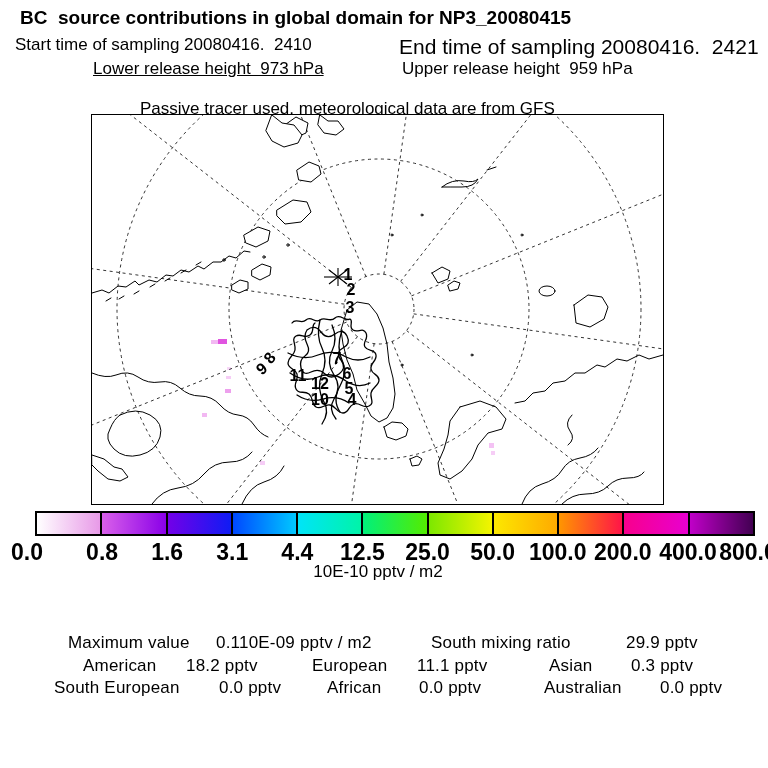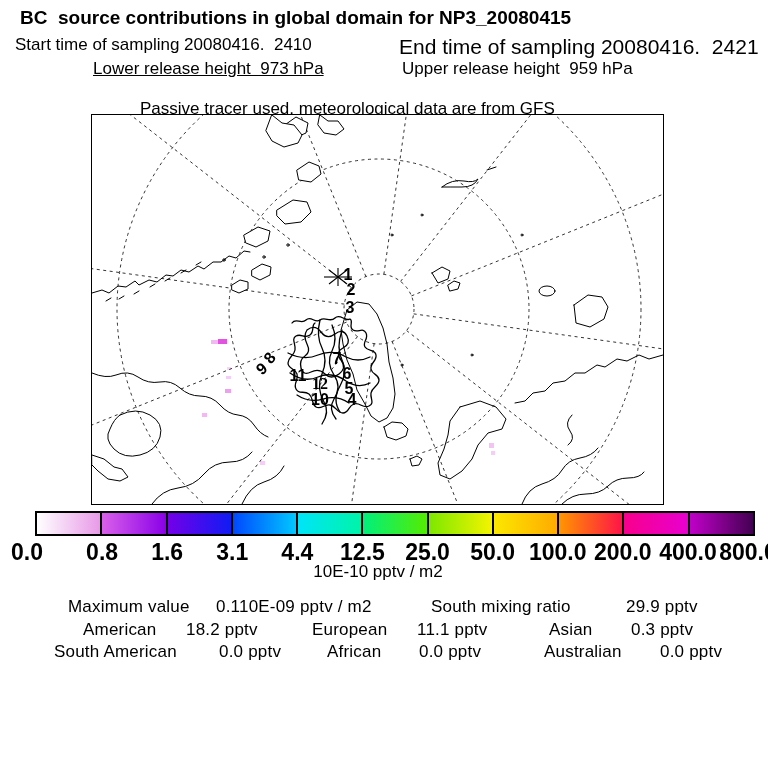--- a/index.html
+++ b/index.html
@@ -36,21 +36,21 @@
     display:flex;gap:2px;
   }
   .cb-seg{flex:1 1 0;height:100%;}
   #cb-ticks{position:absolute;left:0;top:539px;width:768px;height:20px;}
   .cb-tick{
     position:absolute;top:0;font-size:23px;font-weight:bold;
     transform:translateX(-50%);white-space:nowrap;
   }
   .units{left:0;top:562px;width:756px;text-align:center;font-size:17px;}
 
-  .stat{font-size:17px;letter-spacing:0.2px;}
+  .stat{font-size:17px;letter-spacing:0.2px;margin-top:36px;}
   .s-r1{top:597px;}
   .s-r2{top:620px;text-align:right;}
   .s-r3{top:642px;}
 </style>
 </head>
 <body>
 
 <div class="abs title">BC  source contributions in global domain for NP3_20080415</div>
 <div class="abs l2a">Start time of sampling 20080416.  2410</div>
 <div class="abs l2b">End time of sampling 20080416.  2421</div>
@@ -170,21 +170,21 @@
       <span class="traj-num" style="left: 259px; top: 175px;">2</span>
       <span class="traj-num" style="left: 258px; top: 193px;">3</span>
       <span class="traj-num" style="left: 260px; top: 285px;">4</span>
       <span class="traj-num" style="left: 257px; top: 274px;">5</span>
       <span class="traj-num" style="left: 255px; top: 259px;">6</span>
       <span class="traj-num" style="left: 245px; top: 244px;">7</span>
       <span class="traj-num" style="left: 178px; top: 243px; transform: translate(-50%, -50%) rotate(-50deg);">8</span>
       <span class="traj-num" style="left: 170px; top: 254px; transform: translate(-50%, -50%) rotate(-40deg);">9</span>
       <span class="traj-num" style="left: 228px; top: 285px;">10</span>
       <span class="traj-num" style="left: 206px; top: 261px;">11</span>
-      <span class="traj-num" style="left: 228px; top: 269px; font-family: Liberation Serif, serif;">12</span>
+      <span class="traj-num" style="left: 228px; top: 269px;">12</span>
     </div>
 </div>
 
 <div id="colorbar">
     <div class="cb-seg" style="background: linear-gradient(to right, rgb(255, 255, 255), rgb(232, 154, 232));"></div>
     <div class="cb-seg" style="background: linear-gradient(to right, rgb(217, 96, 234), rgb(138, 0, 232));"></div>
     <div class="cb-seg" style="background: linear-gradient(to right, rgb(115, 0, 232), rgb(15, 28, 244));"></div>
     <div class="cb-seg" style="background: linear-gradient(to right, rgb(0, 72, 255), rgb(0, 200, 255));"></div>
     <div class="cb-seg" style="background: linear-gradient(to right, rgb(0, 228, 248), rgb(0, 244, 168));"></div>
     <div class="cb-seg" style="background: linear-gradient(to right, rgb(0, 240, 124), rgb(84, 236, 0));"></div>
@@ -215,18 +215,18 @@
 <div class="abs stat s-r1" style="left:431px">South mixing ratio</div>
 <div class="abs stat s-r1" style="left:626px">29.9 pptv</div>
 
 <div class="abs stat s-r2" style="left:83px">American</div>
 <div class="abs stat s-r2" style="left:186px">18.2 pptv</div>
 <div class="abs stat s-r2" style="left:312px">European</div>
 <div class="abs stat s-r2" style="left:417px">11.1 pptv</div>
 <div class="abs stat s-r2" style="left:549px">Asian</div>
 <div class="abs stat s-r2" style="left:631px">0.3 pptv</div>
 
-<div class="abs stat s-r3" style="left:54px">South American</div>
+<div class="abs stat s-r3" style="left:54px">South European</div>
 <div class="abs stat s-r3" style="left:219px">0.0 pptv</div>
 <div class="abs stat s-r3" style="left:327px">African</div>
 <div class="abs stat s-r3" style="left:419px">0.0 pptv</div>
 <div class="abs stat s-r3" style="left:544px">Australian</div>
 <div class="abs stat s-r3" style="left:660px">0.0 pptv</div>
 
 </body></html>

